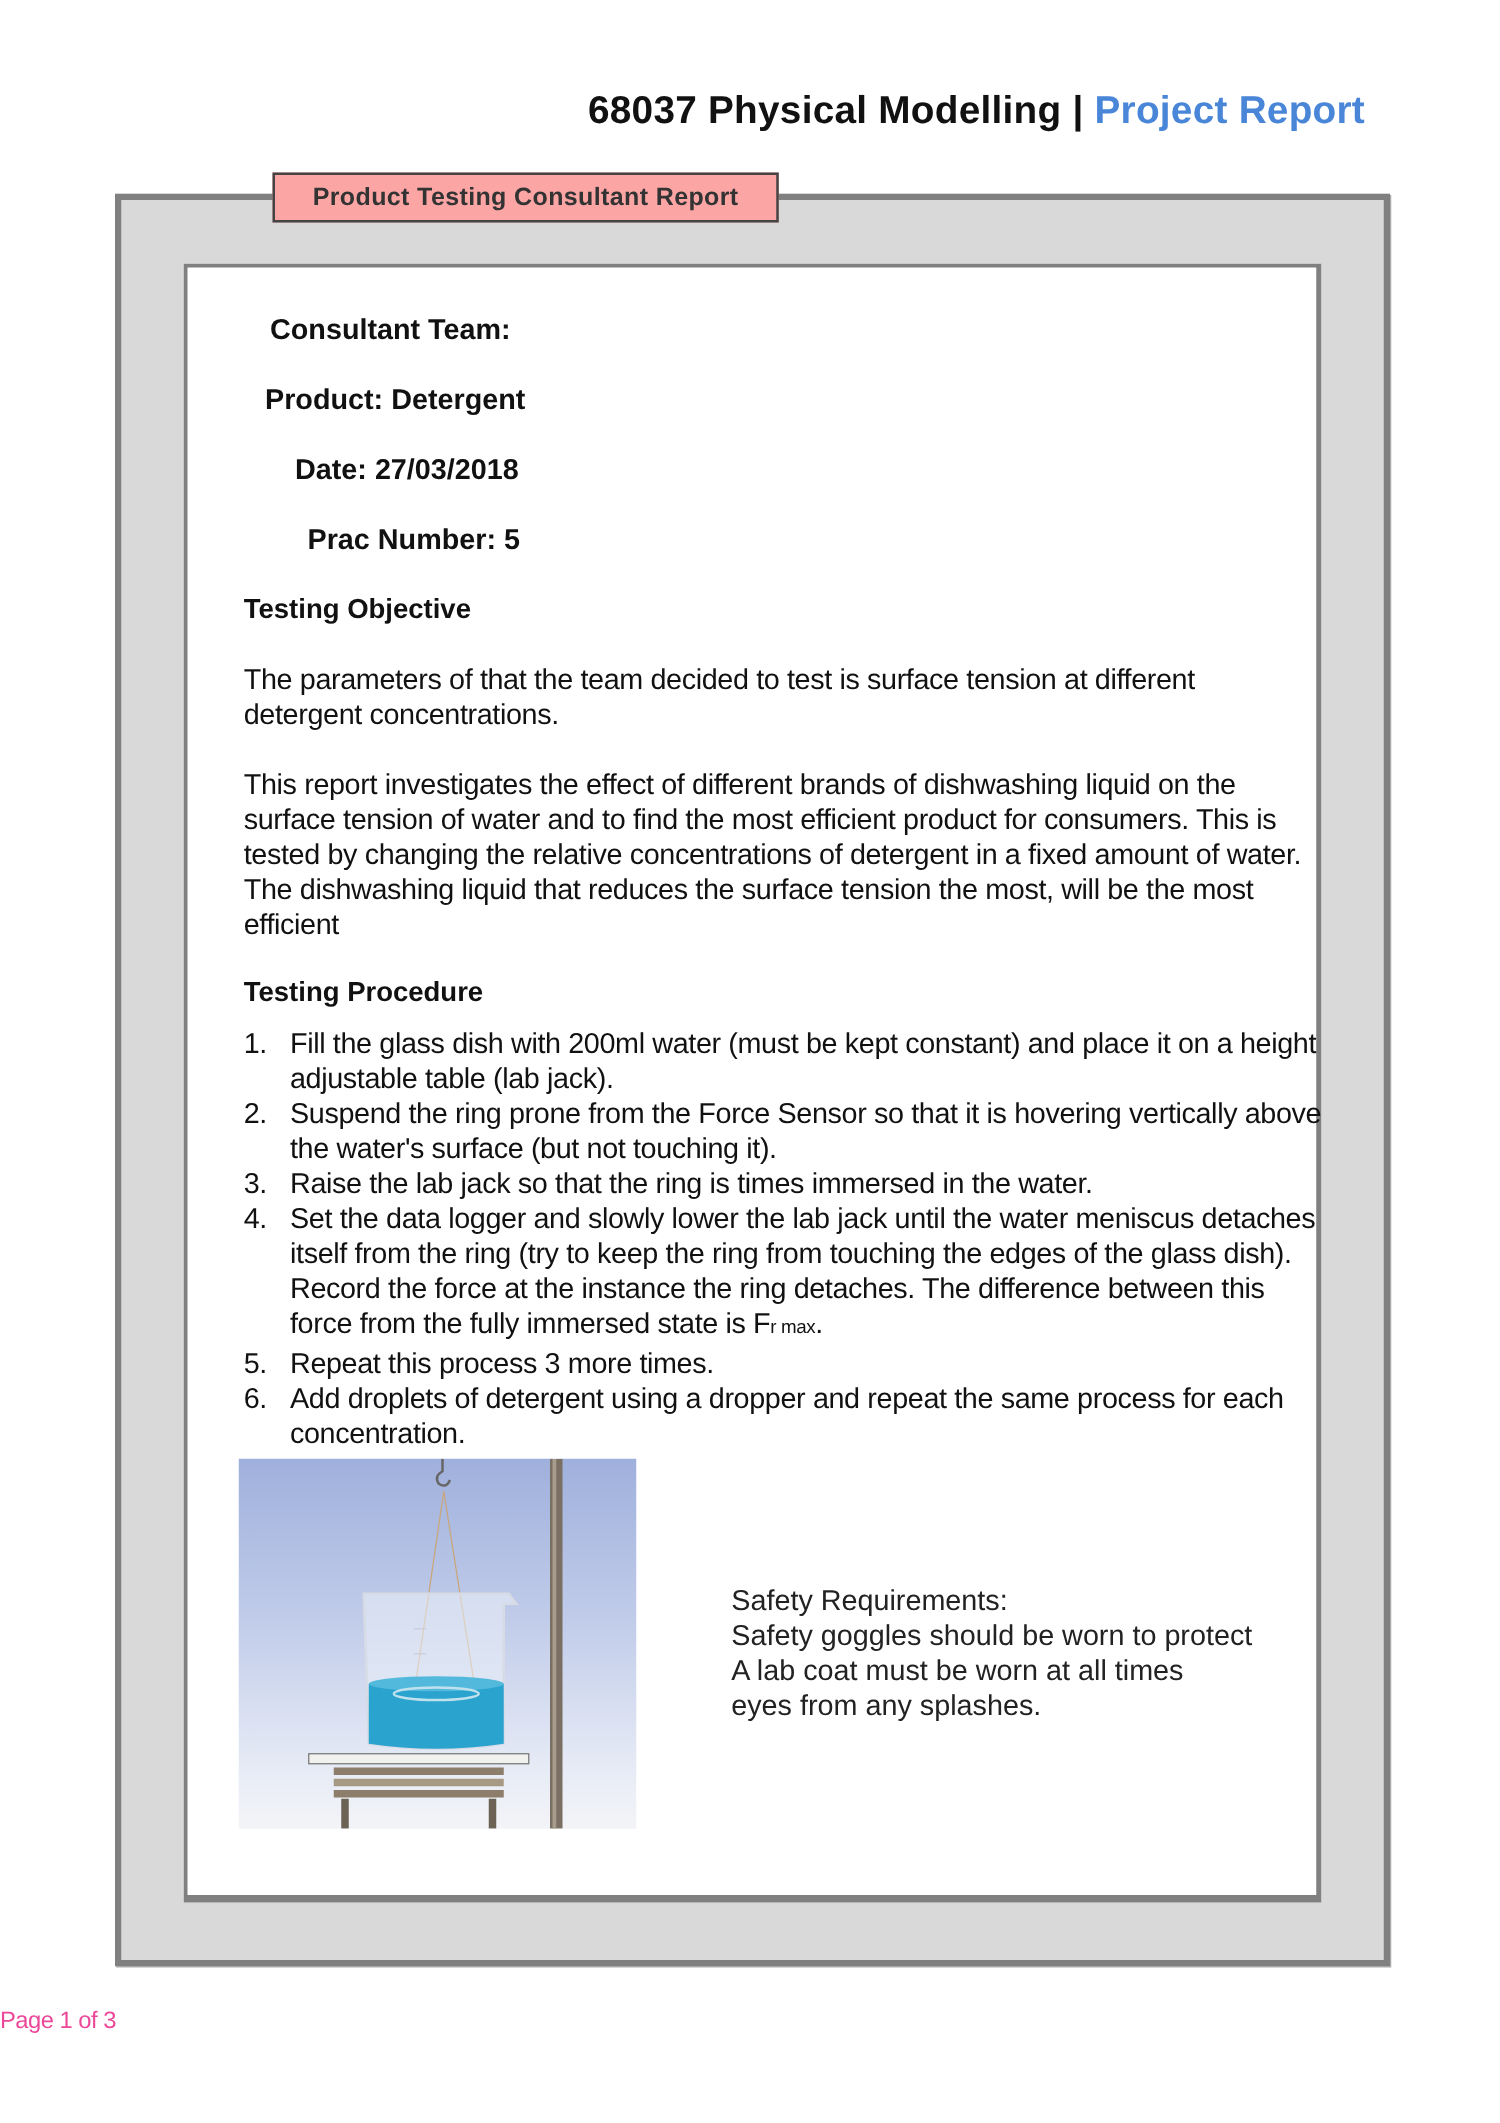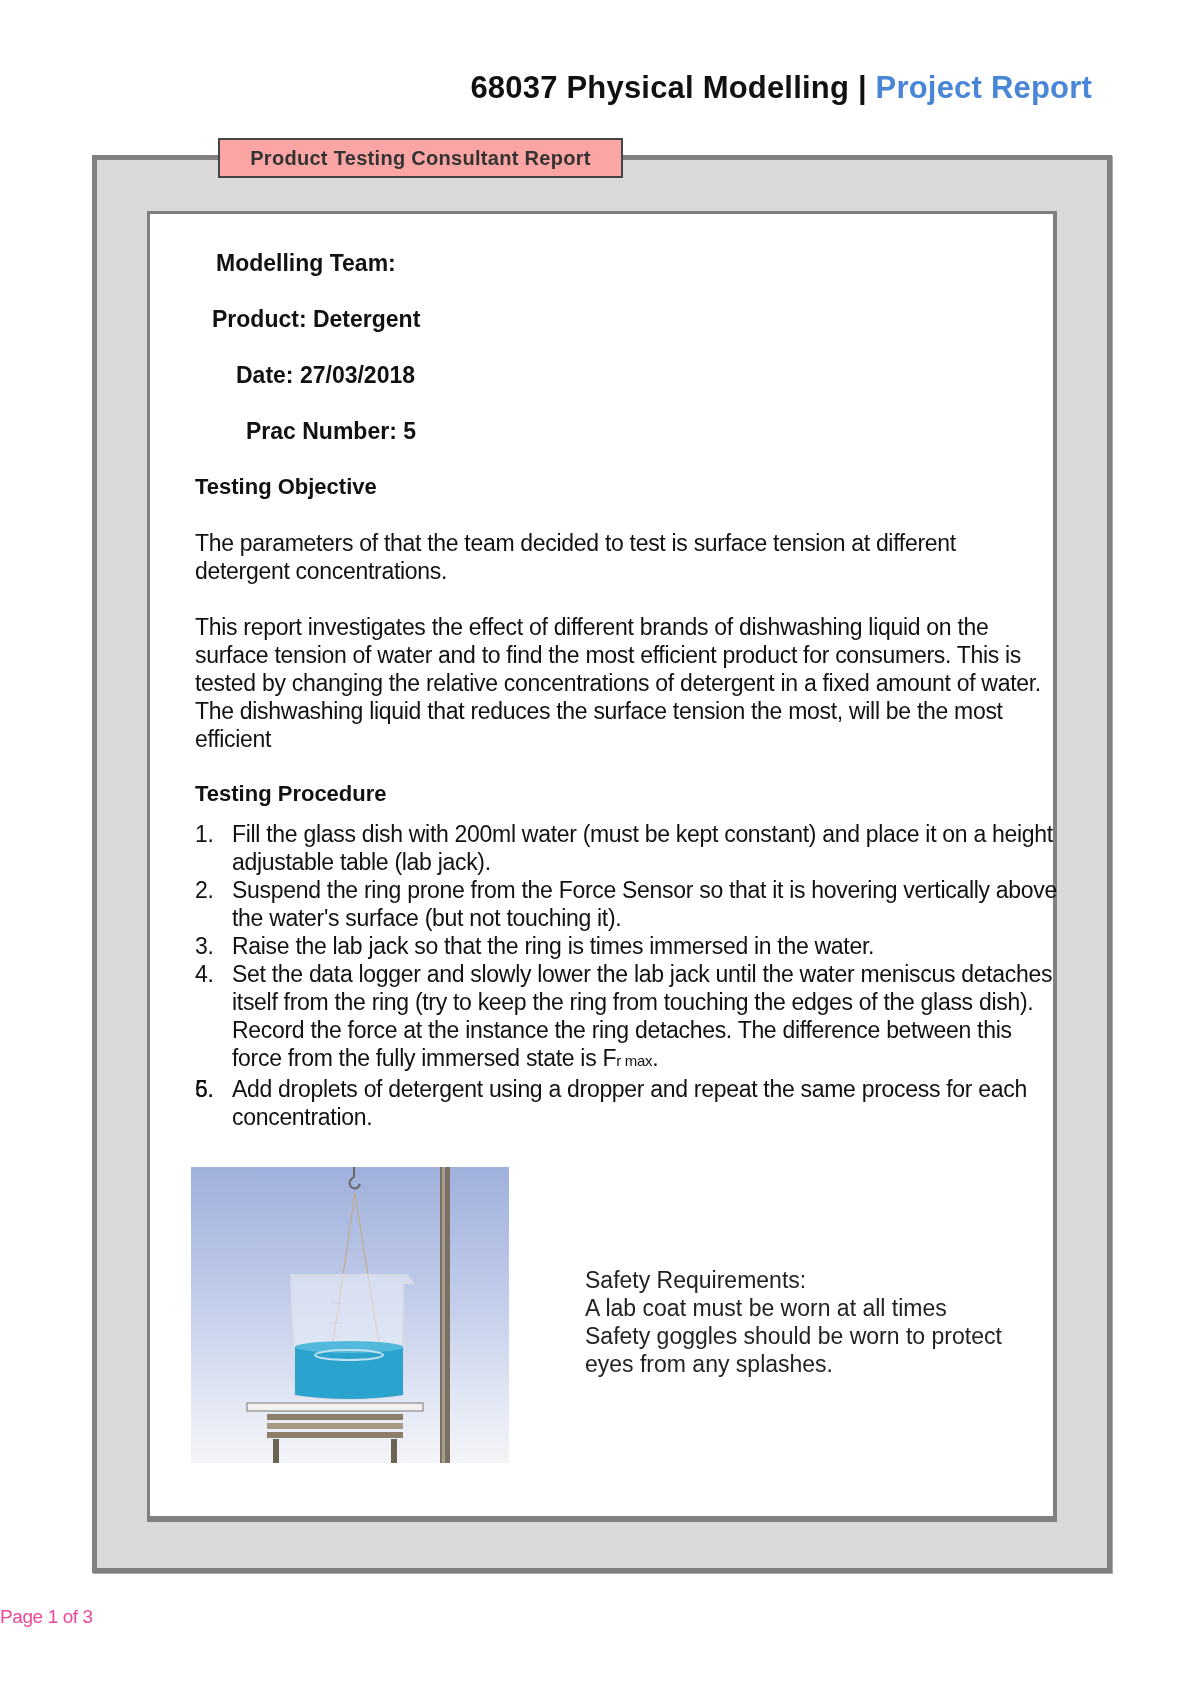--- a/index.html
+++ b/index.html
@@ -50,21 +50,21 @@
 <div class="header">
   <span>68037 Physical Modelling</span><span> | </span><span class="accent">Project Report</span>
 </div>
 
 <div class="outer-frame"></div>
 <div class="title-tab">Product Testing Consultant Report</div>
 
 <div class="inner-panel"></div>
 
 <div class="field" style="left:216px; top:250px;">
-  <span class="lbl">Modelling Team:</span><span class="val"></span>
+  <span class="lbl">Consultant Team:</span><span class="val"></span>
 </div>
 <div class="field" style="left:212px; top:306px;">
   <span class="lbl">Product:</span><span class="val"> Detergent</span>
 </div>
 <div class="field" style="left:236px; top:362px;">
   <span class="lbl">Date:</span><span class="val"> 27/03/2018</span>
 </div>
 <div class="field" style="left:246px; top:418px;">
   <span class="lbl">Prac Number:</span><span class="val"> 5</span>
 </div>
@@ -73,21 +73,21 @@
 <p class="para" style="top:529px;">The parameters of that the team decided to test is surface tension at different detergent concentrations.</p>
 <p class="para" style="top:613px;">This report investigates the effect of different brands of dishwashing liquid on the surface tension of water and to find the most efficient product for consumers. This is tested by changing the relative concentrations of detergent in a fixed amount of water. The dishwashing liquid that reduces the surface tension the most, will be the most efficient</p>
 
 <div class="section-heading" style="top:781px;">Testing Procedure</div>
 
 <ol class="steps">
   <li><span class="num">1.</span><span>Fill the glass dish with 200ml water (must be kept constant) and place it on a height adjustable table (lab jack).</span></li>
   <li><span class="num">2.</span><span>Suspend the ring prone from the Force Sensor so that it is hovering vertically above the water's surface (but not touching it).</span></li>
   <li><span class="num">3.</span><span>Raise the lab jack so that the ring is times immersed in the water.</span></li>
   <li><span class="num">4.</span><span>Set the data logger and slowly lower the lab jack until the water meniscus detaches itself from the ring (try to keep the ring from touching the edges of the glass dish). Record the force at the instance the ring detaches. The difference between this force from the fully immersed state is F</span><span class="sub">r max</span><span>.</span></li>
-  <li><span class="num">5.</span></li>
+  <li><span class="num">5.</span><span>Repeat this process 3 more times.</span></li>
   <li><span class="num">6.</span><span>Add droplets of detergent using a dropper and repeat the same process for each concentration.</span></li>
 </ol>
 
 <div class="photo">
   <svg width="318" height="296" viewBox="0 0 318 296">
 
     <rect x="249" y="0" width="10" height="296" fill="#7a6f63"></rect>
     <rect x="251" y="0" width="3" height="296" fill="#a89c8c"></rect>
 
     <path d="M163 0 L163 10 Q156 14 160 20 Q166 24 169 17" stroke="#666" stroke-width="2" fill="none"></path>
@@ -109,18 +109,18 @@
 
     <ellipse cx="158" cy="188" rx="34" ry="5" fill="none" stroke="#bfe1ee" stroke-width="2"></ellipse>
 
     <line x1="140" y1="136" x2="150" y2="136" stroke="#ccd" stroke-width="1"></line>
     <line x1="140" y1="156" x2="150" y2="156" stroke="#ccd" stroke-width="1"></line>
   </svg>
 </div>
 
 <div class="safety">
   <div>Safety Requirements:</div>
+  <div>Safety goggles should be worn to protect</div>
   <div>A lab coat must be worn at all times</div>
-  <div>Safety goggles should be worn to protect</div>
   <div>eyes from any splashes.</div>
 </div>
 
 <div class="footer">Page 1 of 3</div>
 
 </body></html>

